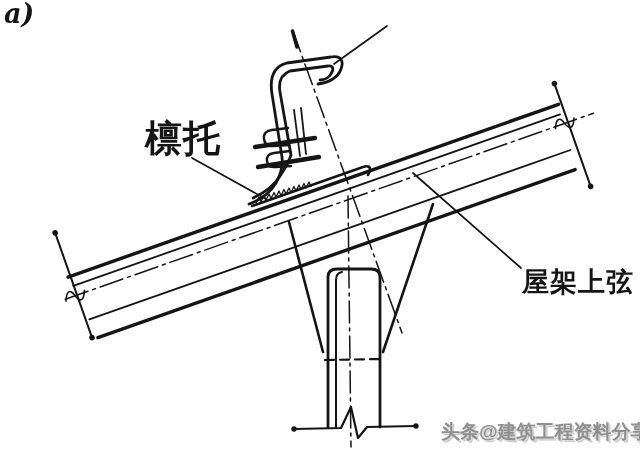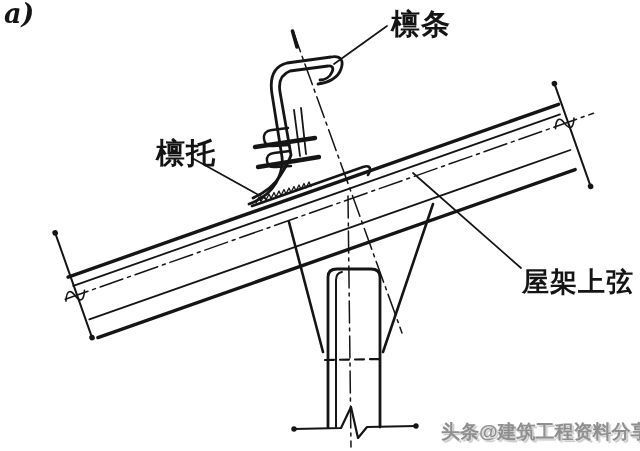--- a/index.html
+++ b/index.html
@@ -6,21 +6,21 @@
   #stage{
     position:relative;width:640px;height:451px;background:#ffffff;overflow:hidden;
     font-family:"Liberation Sans",sans-serif;
   }
   #linework{position:absolute;left:0;top:0;z-index:1;}
   .cjk-label{
     position:absolute;z-index:2;color:#141414;font-weight:bold;
     font-family:"Liberation Sans",sans-serif;letter-spacing:1px;white-space:nowrap;
   }
   .lbl-purlin{left:391px;top:5px;font-size:29px;}
-  .lbl-purlin-support{left:156px;top:114px;font-size:29px;margin-top:20px;}
+  .lbl-purlin-support{left:145px;top:114px;font-size:37px;}
   .lbl-chord{left:522px;top:264px;font-size:27px;}
   .panel-label{
     position:absolute;left:4px;top:-2px;z-index:2;color:#141414;
     font-family:"DejaVu Serif",serif;font-style:italic;font-size:27px;font-weight:bold;
   }
   .watermark{
     position:absolute;left:441px;top:419px;z-index:2;
     font-size:19px;font-weight:bold;color:#8f8f8f;letter-spacing:0px;
     text-shadow:1px 1px 0 #dcdcdc, 2px 2px 1px #c4c4c4;white-space:nowrap;
   }
@@ -89,21 +89,20 @@
       </g>
 
       <line x1="387" y1="26" x2="334" y2="64" stroke-width="1.7"></line>
       <line x1="192" y1="158" x2="266" y2="199" stroke-width="1.7"></line>
       <line x1="413" y1="173" x2="521" y2="268" stroke-width="1.7"></line>
     </g>
   </svg>
 
   <div class="panel-label">a)</div>
 
-  <div class="cjk-label lbl-purlin">檩条</div>
 
   <div class="cjk-label lbl-purlin-support">檩托</div>
 
   <div class="cjk-label lbl-chord">屋架上弦</div>
 
   <div class="watermark">头条@建筑工程资料分享</div>
 
 </div>
 
 </body></html>

